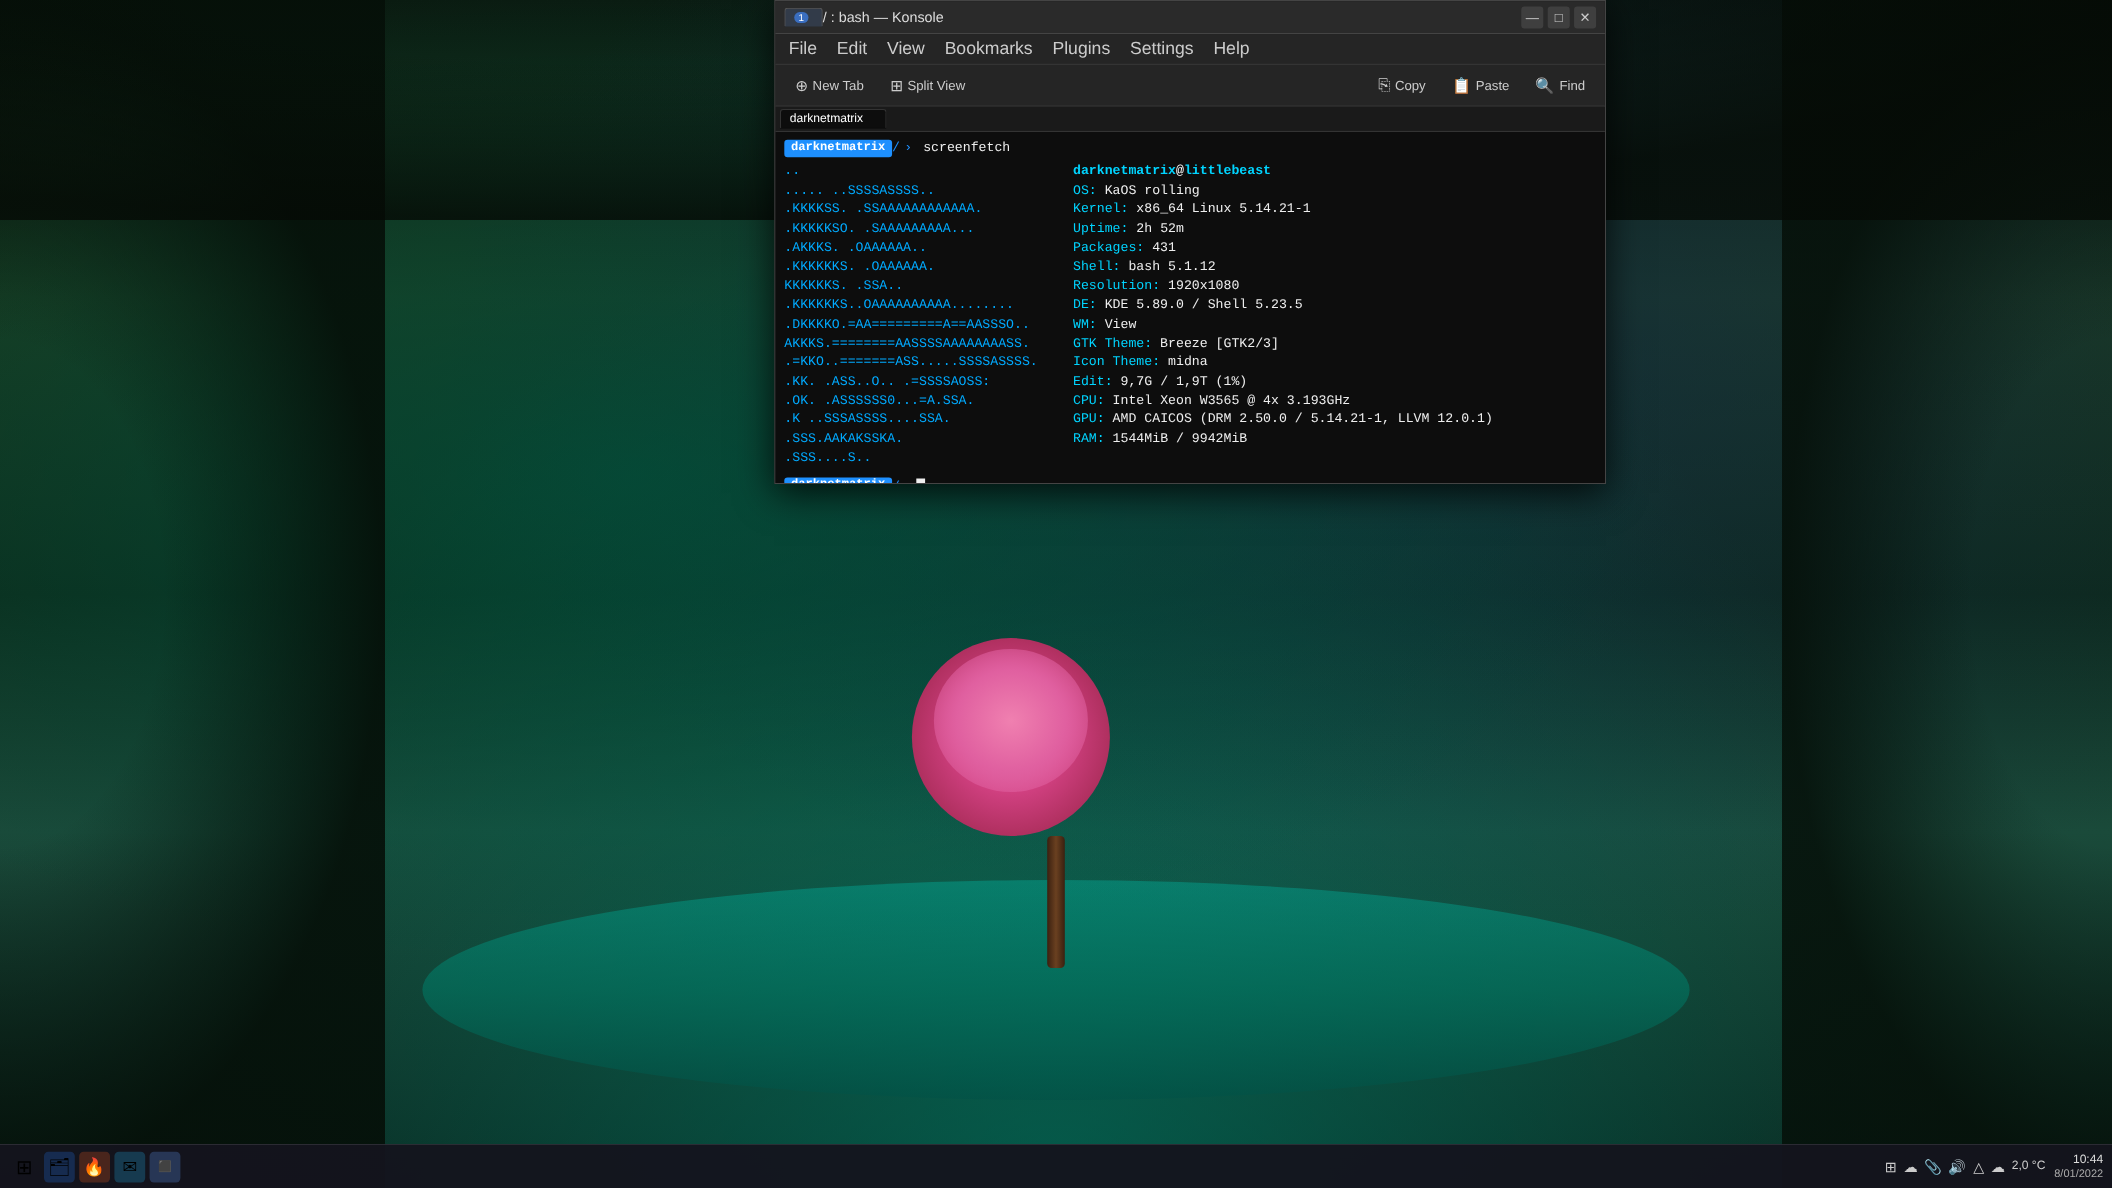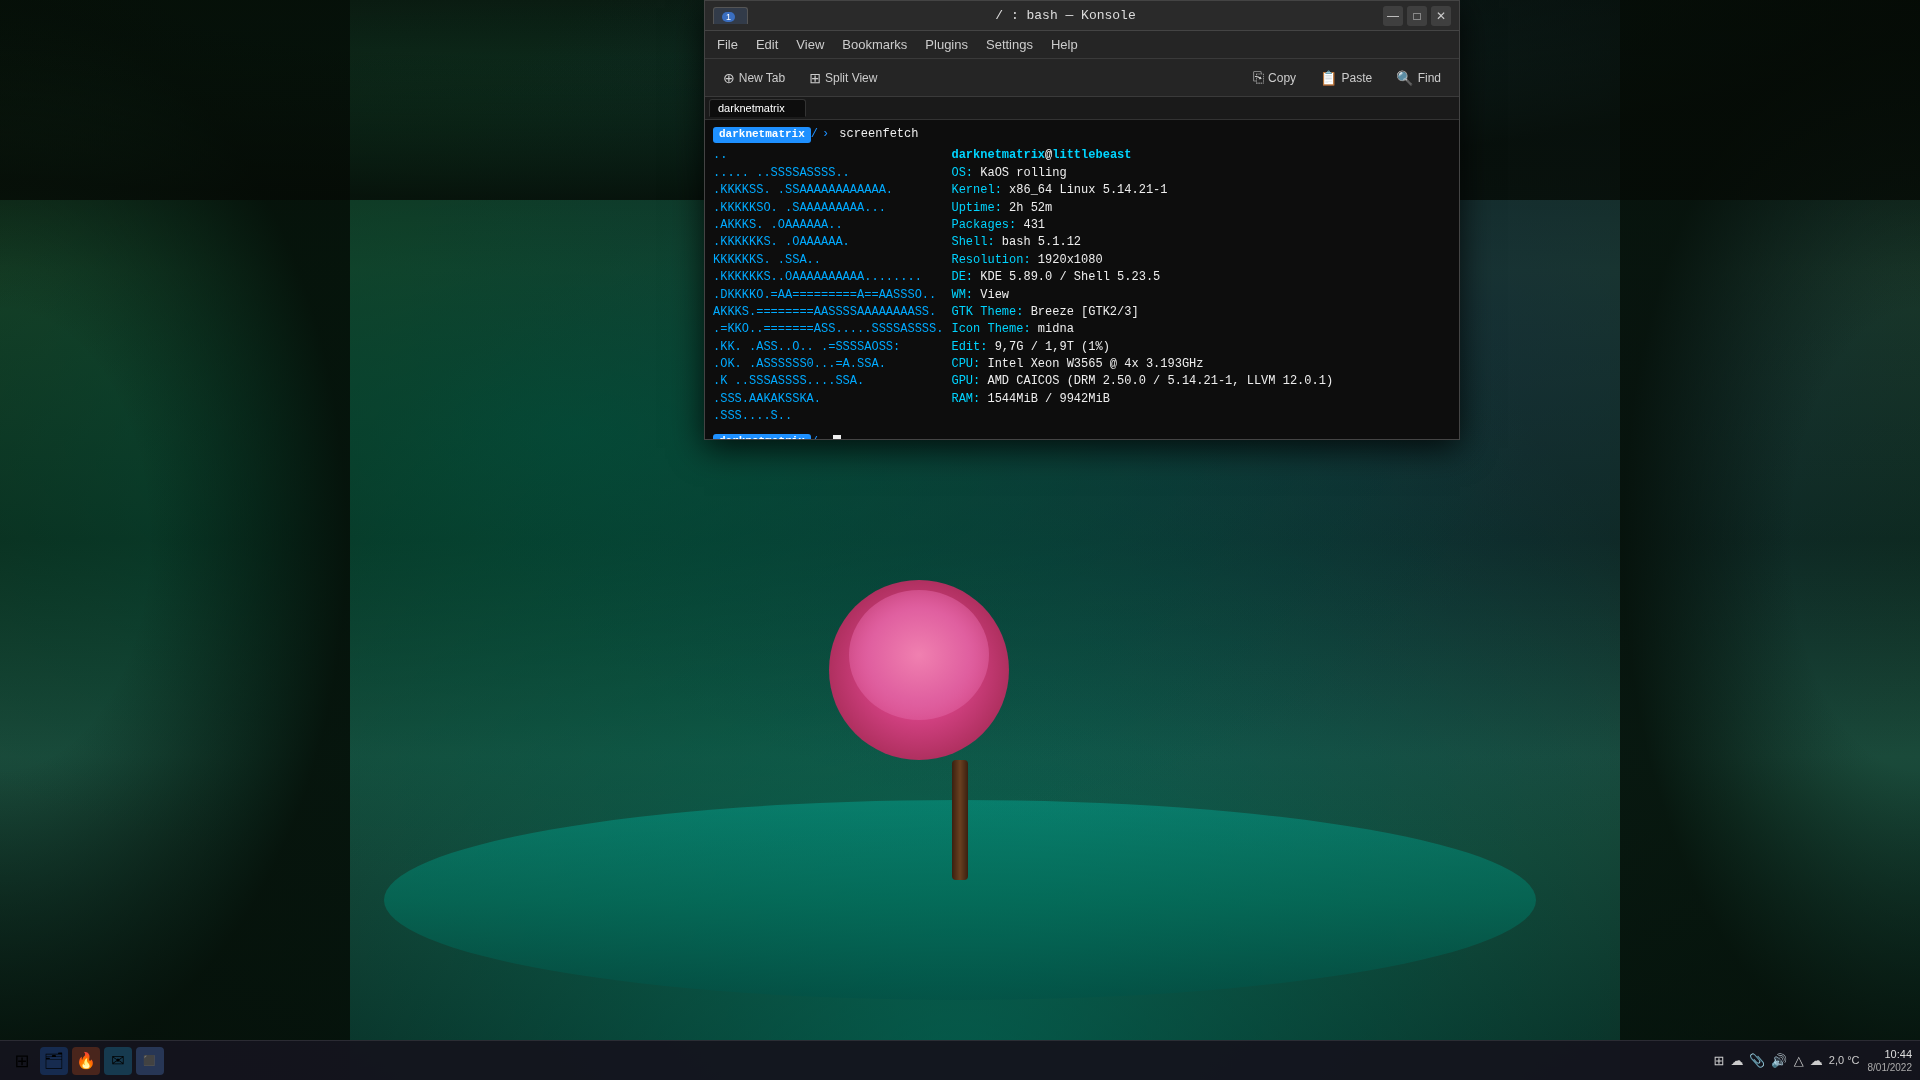--- a/index.html
+++ b/index.html
@@ -177,22 +177,20 @@
       align-items: center;
       justify-content: space-between;
       padding: 0 8px;
       border-bottom: 1px solid #444;
       flex-shrink: 0;
     }
     .title-bar-title {
       color: #ddd;
       font-size: 13px;
       flex: 1;
-      text-align: center;
-      font-family: Liberation Mono, monospace;
     }
     .title-bar-controls {
       display: flex;
       gap: 4px;
     }
     .win-btn {
       width: 20px;
       height: 20px;
       border-radius: 3px;
       border: none;
@@ -220,21 +218,21 @@
       background: #252525;
       display: flex;
       align-items: center;
       padding: 0 4px;
       border-bottom: 1px solid #3a3a3a;
       flex-shrink: 0;
       gap: 2px;
     }
     .menu-item {
       color: #ccc;
-      font-size: 13px;
+      font-size: 16px;
       padding: 3px 8px;
       border-radius: 3px;
       cursor: pointer;
     }
 
     
     #toolbar {
       height: 38px;
       background: #252525;
       display: flex;
@@ -307,20 +305,21 @@
       color: #fff;
       border: 1px solid #333;
       border-bottom: 1px solid #0d0d0d;
     }
     .ascii-col {
       color: #00aaff;
       min-width: 220px;
     }
     .info-col {
       color: #eee;
+      margin-left: 24px;
     }
     .prompt-dir {
       display: inline-block;
       background: #1e90ff;
       color: #fff;
       padding: 0 6px;
       border-radius: 3px;
       font-size: 11px;
       font-weight: bold;
     }

